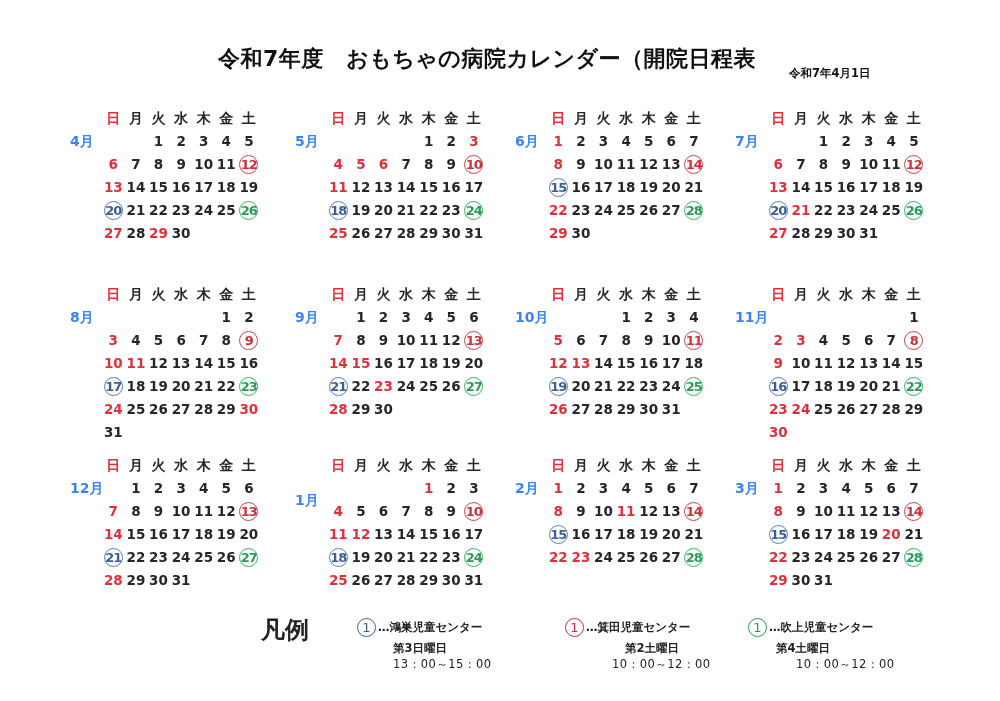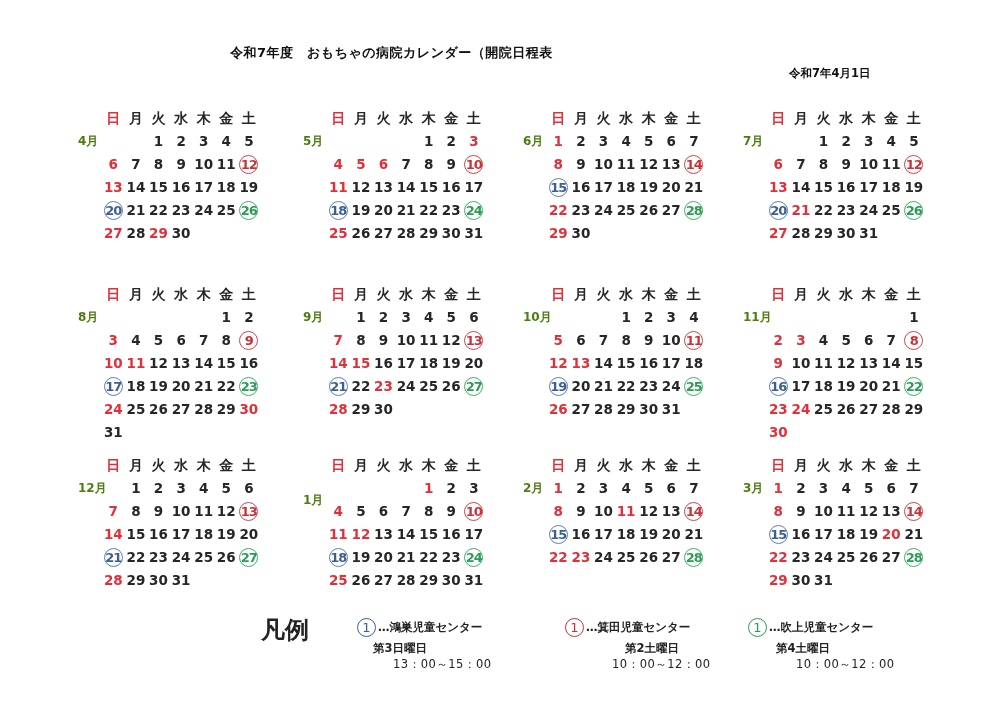--- a/index.html
+++ b/index.html
@@ -1,38 +1,38 @@
 <!DOCTYPE html>
 <html><head>
 <meta charset="utf-8">
 <style>
   html, body { margin:0; padding:0; background:#ffffff; }
   body { width:1000px; height:701px; position:relative; overflow:hidden;
          font-family:"DejaVu Sans","Liberation Sans",sans-serif; color:#222; }
-  .title { position:absolute; left:230px; top:44px; font-size:13px; font-weight:bold; letter-spacing:0.5px; color:#111; white-space:pre; }
+  .title { position:absolute; left:218px; top:44px; font-size:22px; font-weight:bold; letter-spacing:0.5px; color:#111; white-space:pre; }
   .date  { position:absolute; left:789px; top:66px; font-size:11.5px; font-weight:bold; color:#111; }
   .month { position:absolute; width:220px; height:160px; }
-  .mlabel { position:absolute; left:16px; font-size:12px; font-weight:bold; color:#4d7c0f; }
+  .mlabel { position:absolute; left:8px; font-size:14px; font-weight:bold; color:#3b82f6; }
   .grid { position:absolute; left:40px; top:0; }
   .hdr, .row { display:flex; height:23px; align-items:center; }
   .cell { width:22.6px; text-align:center; font-size:13.5px; font-weight:bold; position:relative; height:23px; line-height:23px; }
   .hdr .cell { font-size:14px; }
   .red { color:#e0303a; }
   .blk { color:#262626; }
   .circ { display:inline-block; width:19px; height:19px; line-height:18px; border-radius:50%;
           border:1.2px solid; box-sizing:border-box; font-size:13px; letter-spacing:-1px; vertical-align:middle; margin-top:-2px; }
   .c-blue  { color:#3a5f95; border-color:#5c7fb0; }
   .c-red   { color:#c8323a; border-color:#d0454c; }
   .c-green { color:#2a9d55; border-color:#3fb06a; }
   .legend-title { position:absolute; left:261px; top:614px; font-size:24px; font-weight:bold; color:#222; }
   .leg { position:absolute; top:618px; font-size:11.5px; font-weight:bold; color:#222; }
   .leg .sym { display:inline-block; width:19px; height:19px; border-radius:50%; border:1.3px solid; box-sizing:border-box;
               text-align:center; line-height:17px; font-size:13px; font-weight:normal; vertical-align:middle; margin-right:2px; }
   .leg .name { vertical-align:middle; }
-  .leg .sub { margin-left:16px; line-height:16px; margin-top:3px; }
+  .leg .sub { margin-left:36px; line-height:16px; margin-top:3px; }
   .leg .sub2 { margin-left:36px; line-height:16px; font-weight:normal; letter-spacing:0.5px; }
 </style>
 </head>
 <body>
 
 <div class="title">令和7年度　おもちゃの病院カレンダー（開院日程表</div>
 <div class="date">令和7年4月1日</div>
 
 <div id="calendar">
     <div class="month" style="left: 62px; top: 107px;">

